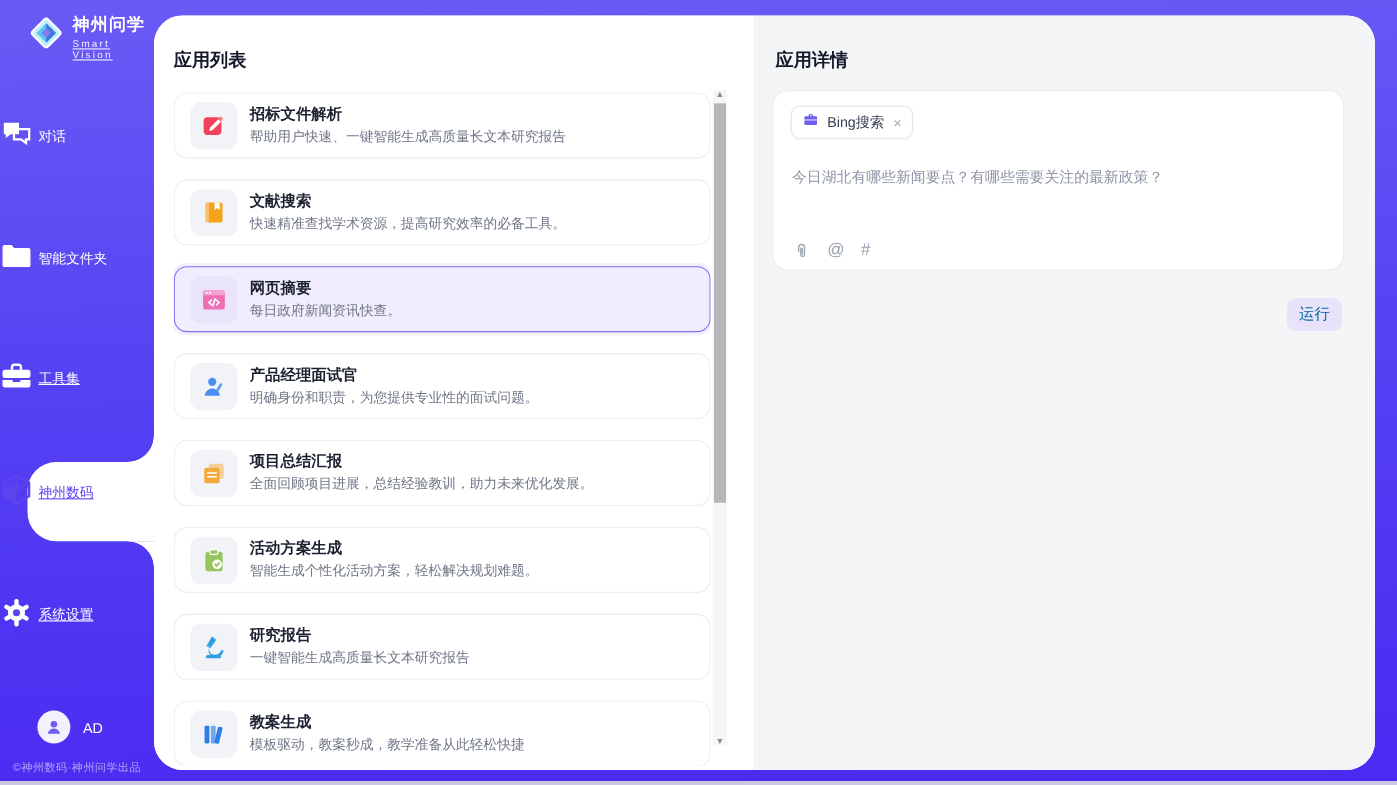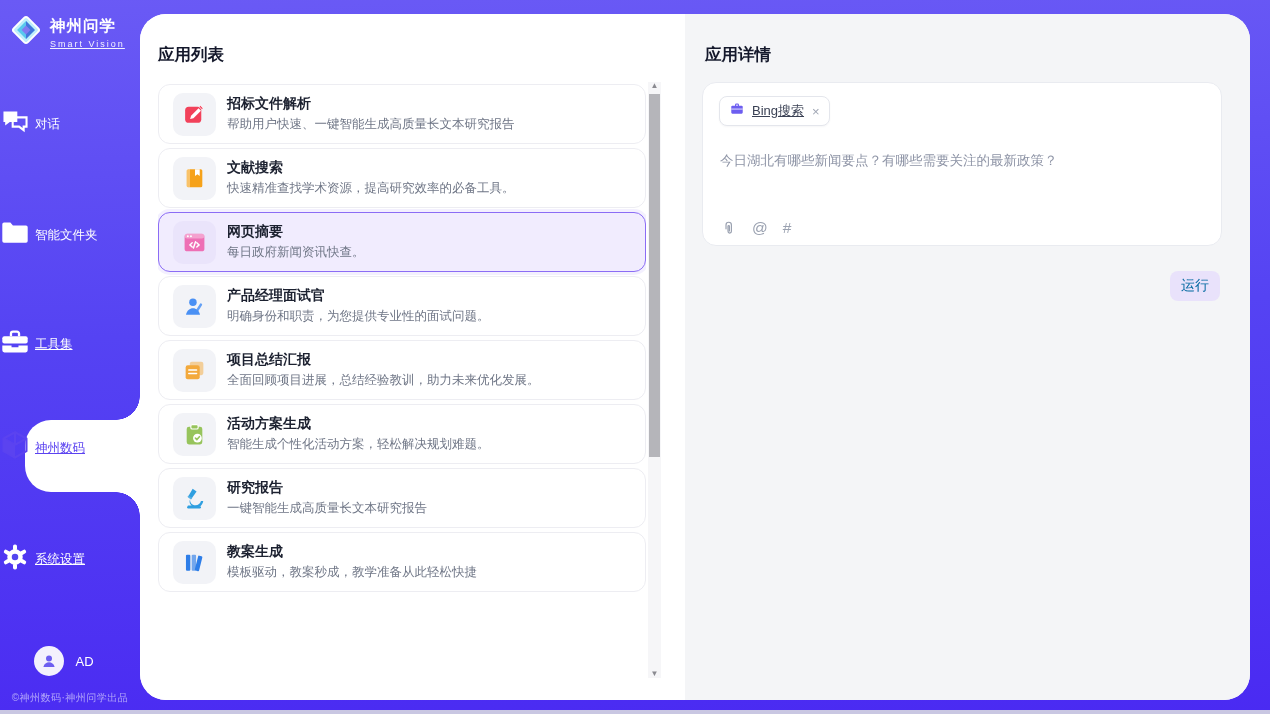--- a/index.html
+++ b/index.html
@@ -4,21 +4,21 @@
 <style>
   * { margin:0; padding:0; box-sizing:border-box; }
   html,body { width:1270px; height:714px; overflow:hidden; }
   body {
     position:relative;
     font-family:"Liberation Sans", sans-serif;
     background:linear-gradient(178deg,#6a5af5 0%,#5543f3 45%,#4a2af2 100%);
   }
   
   #sidebar { position:absolute; left:0; top:0; bottom:0; width:140px; }
-  .logo-row { position:absolute; top:12px; left:8px; display:flex; align-items:center; gap:6px; }
+  .logo-row { position:absolute; top:12px; left:24px; display:flex; gap:6px; }
   .logo-title { font-size:15.5px; font-weight:bold; color:#fff; letter-spacing:1px; }
   .logo-sub { font-size:9px; color:rgba(255,255,255,.92); letter-spacing:2px; margin-top:2px;text-decoration:underline; }
   .nav { position:absolute; left:0; width:140px; display:flex; align-items:center; gap:5px; cursor:pointer; }
   .nav-label { font-size:12.5px; color:#fff; }
   .nav-label.u { text-decoration:underline; }
   .nav.active .nav-label { color:#5b43f0; }
   
   #active-bump { position:absolute; left:25px; width:115px; top:420px; height:72px;
     background:#fff; border-radius:26px 0 0 26px; }
   #active-bump::before { content:''; position:absolute; right:0; top:-24px; width:24px; height:24px;
@@ -32,21 +32,21 @@
     font-size:10px; color:rgba(255,255,255,.55); letter-spacing:.5px; }
   
   #main-panel { position:absolute; left:140px; top:14px; width:1110px; height:686px;
     border-radius:26px; overflow:hidden; background:#fff; }
   #list-col { position:absolute; left:0; top:0; bottom:0; width:545px; background:#fff; }
   #detail-col { position:absolute; left:545px; top:0; bottom:0; right:0; background:#f4f5f7; }
   .panel-title { position:absolute; font-size:16.5px; font-weight:bold; color:#14182b; }
   
   #app-cards { position:absolute; left:18px; top:70px; width:488px; bottom:4px; overflow:hidden; }
   .app-card { position:relative; height:60px; background:#fff; border:1px solid #ededf2;
-    border-radius:12px; margin-bottom:4px; cursor:pointer; }
+    border-radius:12px; margin-bottom:19px; cursor:pointer; }
   .app-card.selected { border:1.5px solid #8b6cf5; background:#f1ecfe;
     box-shadow:0 0 0 3px rgba(139,108,245,.10); }
   .app-icon { position:absolute; left:14px; top:8px; width:43px; height:43px; border-radius:10px;
     background:#f2f3f7; display:flex; align-items:center; justify-content:center; }
   .app-card.selected .app-icon { background:#eae4fb; }
   .app-icon svg { width:25px; height:25px; }
   .app-name { position:absolute; left:68px; top:10px; font-size:14px; font-weight:bold; color:#1c2130; }
   .app-desc { position:absolute; left:68px; top:31px; font-size:12.5px; color:#6f7686; white-space:nowrap; }
   
   #scrollbar { position:absolute; left:508px; top:68px; width:13px; bottom:22px; background:#f6f6f8; }
@@ -54,21 +54,21 @@
     text-align:center; line-height:12px; cursor:pointer; }
   #scroll-up { top:-2px; } #scroll-down { bottom:-2px; }
   #scroll-thumb { position:absolute; left:1px; top:12px; width:11px; height:363px; background:#b5b5ba; cursor:grab; }
   
   #detail-card { position:absolute; left:17px; top:68px; width:520px; height:164px;
     background:#fff; border:1px solid #e9ebf0; border-radius:14px; }
   #tool-tag { position:absolute; left:16px; top:13px; height:30px; display:inline-flex; align-items:center;
     gap:7px; padding:0 9px; border:1px solid #e4e6ec; border-radius:8px; background:#fff;
     box-shadow:0 1px 2px rgba(20,24,43,.04); cursor:pointer; }
   #tool-tag svg { width:16px; height:16px; }
-  .tag-label { font-size:13px; color:#3a4154;text-decoration:underline; }
+  .tag-label { font-size:13px; color:#3a4154; }
   .tag-close { font-size:13px; color:#a0a6b4; margin-left:1px; cursor:pointer; }
   #query-text { position:absolute; left:17px; top:69px; font-size:13.5px; color:#8e94a6; }
   #attach-row { position:absolute; left:17px; top:136px; display:flex; align-items:center; gap:15px; }
   #attach-row .att { color:#9aa1b0; font-size:15.5px; cursor:pointer; line-height:18px; }
   #attach-row svg { width:17px; height:17px; display:block; }
   #run-btn { position:absolute; right:30px; top:257px; width:50px; height:30px; border:none;
     background:#e9e2fb; color:#0369a1; font-size:14px; border-radius:8px; cursor:pointer;
     font-family:inherit; }
   #bottom-band { position:absolute; left:0; right:0; bottom:0; height:4px; background:#c9c7e2; }
 </style>

